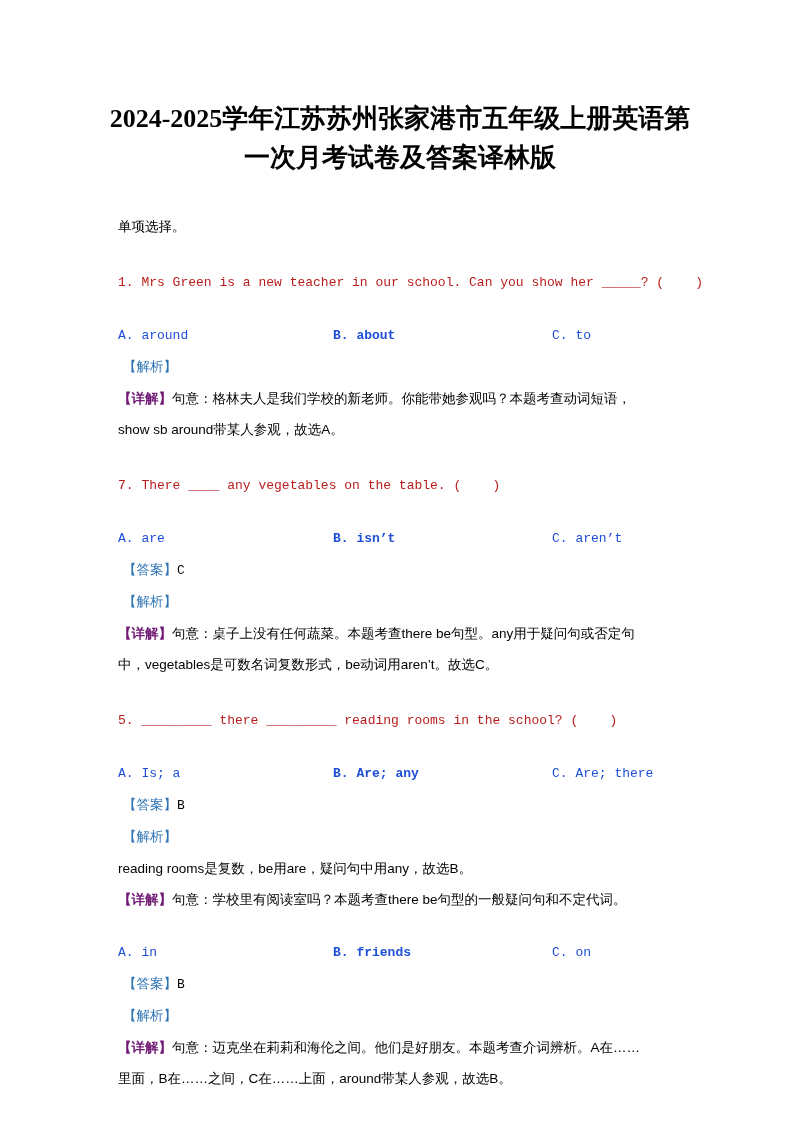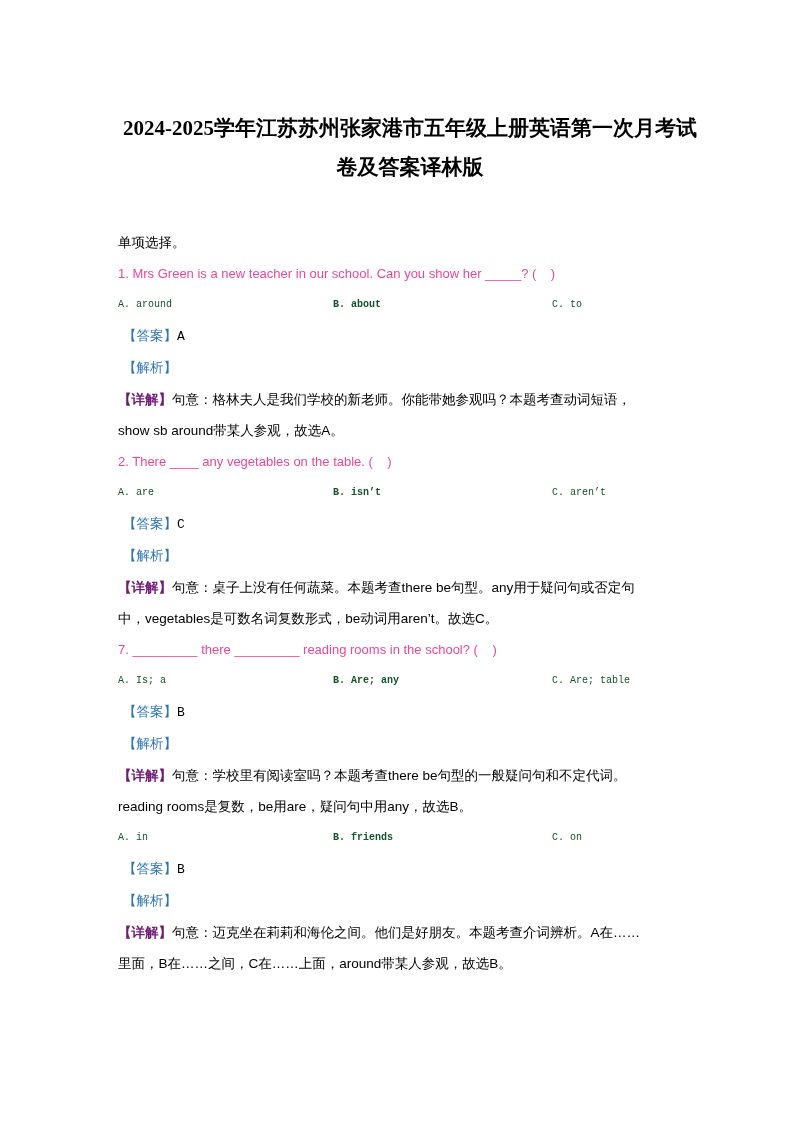--- a/index.html
+++ b/index.html
@@ -9,62 +9,64 @@
   }
   .page {
     position: relative;
     width: 794px;
     height: 1123px;
     background: #ffffff;
     overflow: hidden;
     box-sizing: border-box;
   }
   .doc-title {
-    margin: 13px;
+    margin: 3px;
     padding: 0;
     position: absolute;
     left: 104px;
     top: 96px;
     width: 586px;
     text-align: center;
     font-family: "Liberation Serif", "DejaVu Serif", serif;
-    font-size: 21px;
+    font-size: 26px;
     font-weight: bold;
     line-height: 39px;
     color: #000000;
     letter-spacing: 0px;
   }
   .body-block {
     position: absolute;
     left: 118px;
-    top: 227px;
+    top: 211px;
     width: 562px;
   }
   .section-head {
     font-family: "Liberation Sans", "DejaVu Sans", sans-serif;
     font-size: 13.5px;
     line-height: 31px;
     color: #000000;
   }
   .qline {
-    font-family: Liberation Sans, sans-serif;
+    font-family: Liberation Mono, monospace;
     font-size: 13px;
     line-height: 31px;
-    color: #ec4899;
+    color: #b91c1c;
     white-space: pre;
+    margin-top: 25px;
   }
   .opts {
     display: block;
     position: relative;
     height: 31px;
     line-height: 31px;
     font-family: "Liberation Mono", "DejaVu Sans Mono", monospace;
-    font-size: 10px;
-    color: #14532d;
+    font-size: 13px;
+    color: #1d4ed8;
     white-space: pre;
+    margin-top: 22px;
   }
   .opt {
     position: absolute;
     top: 0;
     white-space: pre;
   }
   .opt-a { left: 0px; }
   .opt-b { left: 215px; font-weight: bold; }
   .opt-c { left: 434px; }
   .meta-line {
@@ -107,46 +109,45 @@
   <div class="body-block">
 
     <div class="section-head">单项选择。</div>
 
     <div class="qline">1. Mrs Green is a new teacher in our school. Can you show her _____? (    )</div>
     <div class="opts">
       <span class="opt opt-a">A. around</span>
       <span class="opt opt-b">B. about</span>
       <span class="opt opt-c">C. to</span>
     </div>
-    <div class="meta-line"><span class="tag-blue">【答案】</span><span class="ans-val">A</span></div>
     <div class="meta-line"><span class="tag-blue">【解析】</span></div>
     <div class="detail-line"><span class="tag-detail">【详解】</span><span>句意：格林夫人是我们学校的新老师。你能带她参观吗？本题考查动词短语，</span></div>
     <div class="detail-line">show sb around带某人参观，故选A。</div>
 
-    <div class="qline">2. There ____ any vegetables on the table. (    )</div>
+    <div class="qline">7. There ____ any vegetables on the table. (    )</div>
     <div class="opts">
       <span class="opt opt-a">A. are</span>
       <span class="opt opt-b">B. isn’t</span>
       <span class="opt opt-c">C. aren’t</span>
     </div>
     <div class="meta-line"><span class="tag-blue">【答案】</span><span class="ans-val">C</span></div>
     <div class="meta-line"><span class="tag-blue">【解析】</span></div>
     <div class="detail-line"><span class="tag-detail">【详解】</span><span>句意：桌子上没有任何蔬菜。本题考查there be句型。any用于疑问句或否定句</span></div>
     <div class="detail-line">中，vegetables是可数名词复数形式，be动词用aren’t。故选C。</div>
 
-    <div class="qline">7. _________ there _________ reading rooms in the school? (    )</div>
+    <div class="qline">5. _________ there _________ reading rooms in the school? (    )</div>
     <div class="opts">
       <span class="opt opt-a">A. Is; a</span>
       <span class="opt opt-b">B. Are; any</span>
-      <span class="opt opt-c">C. Are; table</span>
+      <span class="opt opt-c">C. Are; there</span>
     </div>
     <div class="meta-line"><span class="tag-blue">【答案】</span><span class="ans-val">B</span></div>
     <div class="meta-line"><span class="tag-blue">【解析】</span></div>
+    <div class="detail-line">reading rooms是复数，be用are，疑问句中用any，故选B。</div>
     <div class="detail-line"><span class="tag-detail">【详解】</span><span>句意：学校里有阅读室吗？本题考查there be句型的一般疑问句和不定代词。</span></div>
-    <div class="detail-line">reading rooms是复数，be用are，疑问句中用any，故选B。</div>
 
     <div class="opts">
       <span class="opt opt-a">A. in</span>
       <span class="opt opt-b">B. friends</span>
       <span class="opt opt-c">C. on</span>
     </div>
     <div class="meta-line"><span class="tag-blue">【答案】</span><span class="ans-val">B</span></div>
     <div class="meta-line"><span class="tag-blue">【解析】</span></div>
     <div class="detail-line"><span class="tag-detail">【详解】</span><span>句意：迈克坐在莉莉和海伦之间。他们是好朋友。本题考查介词辨析。A在……</span></div>
     <div class="detail-line">里面，B在……之间，C在……上面，around带某人参观，故选B。</div>

